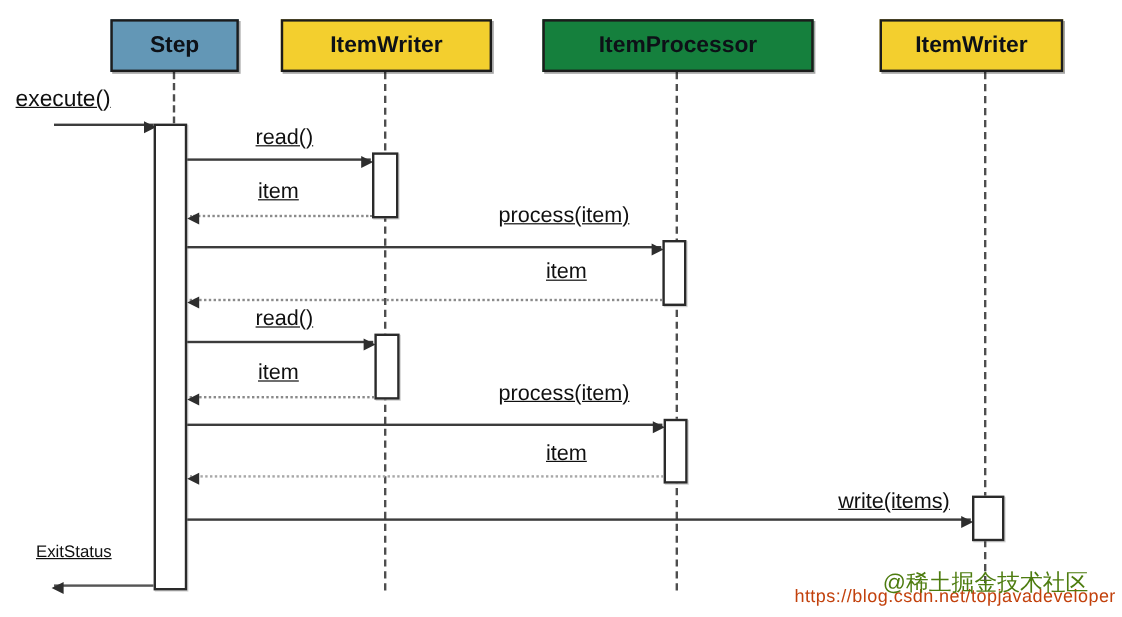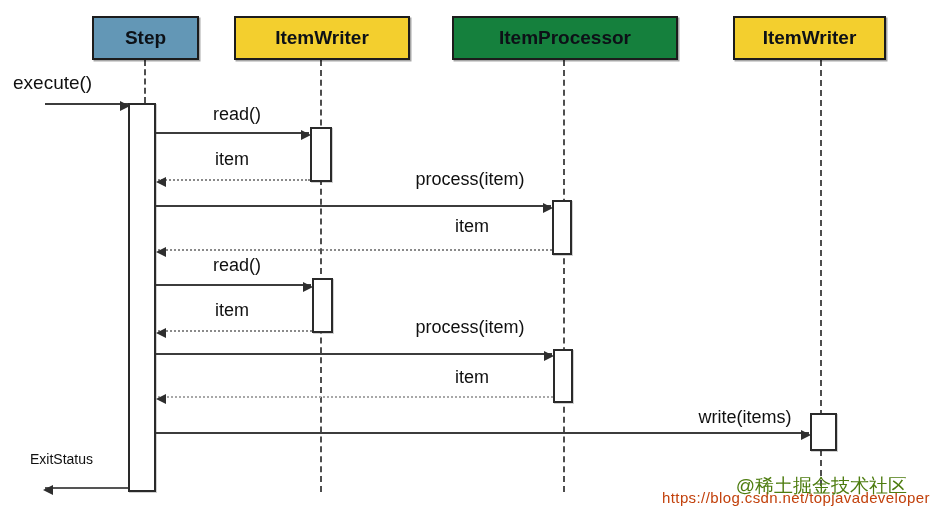--- a/index.html
+++ b/index.html
@@ -31,21 +31,21 @@
     content:"";position:absolute;right:-2px;top:-4px;width:0;height:0;
     border-top:5px solid transparent;border-bottom:5px solid transparent;
     border-left:10px solid #2e2e2e;
   }
   .head-l::before{
     content:"";position:absolute;left:-2px;top:-4px;width:0;height:0;
     border-top:5px solid transparent;border-bottom:5px solid transparent;
     border-right:10px solid #2e2e2e;
   }
   
-  .lbl{position:absolute;font-size:18px;color:#101010;white-space:nowrap;z-index:6;}
+  .lbl{position:absolute;font-size:18px;color:#101010;white-space:nowrap;z-index:6;text-decoration:underline;}
   .lbl.center{transform:translateX(-50%);}
   
   .wm-url{
     position:absolute;left:662px;top:489px;font-size:15px;color:#c2410c;
     letter-spacing:.4px;z-index:2;white-space:nowrap;
   }
   .wm-main{
     position:absolute;right:28px;top:473px;font-size:19px;color:#4d7c0f;
     z-index:7;white-space:nowrap;
   }

